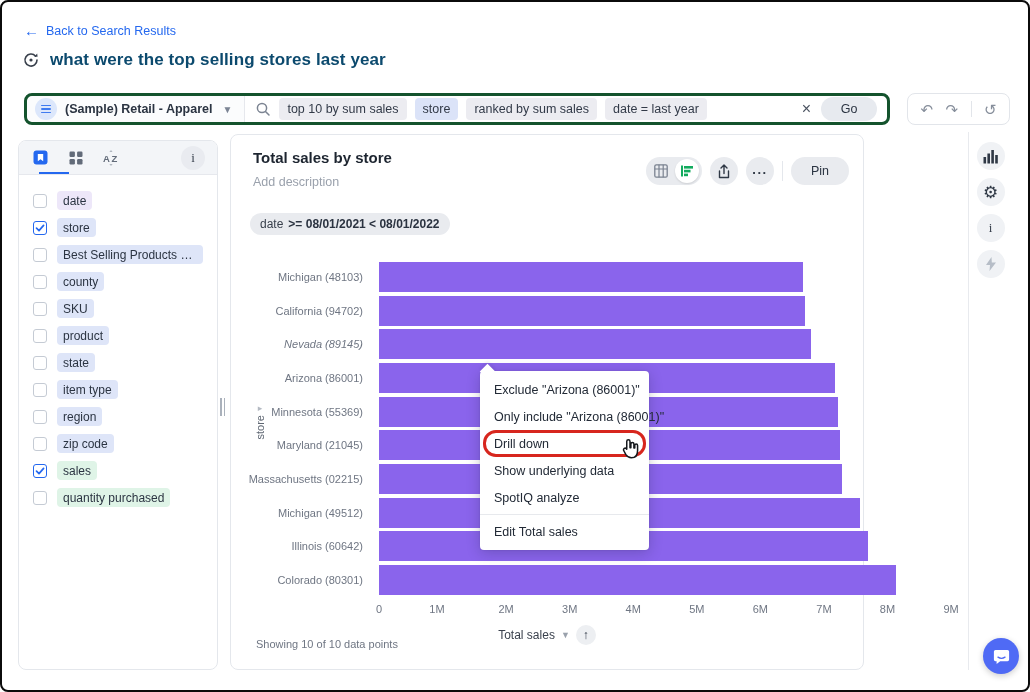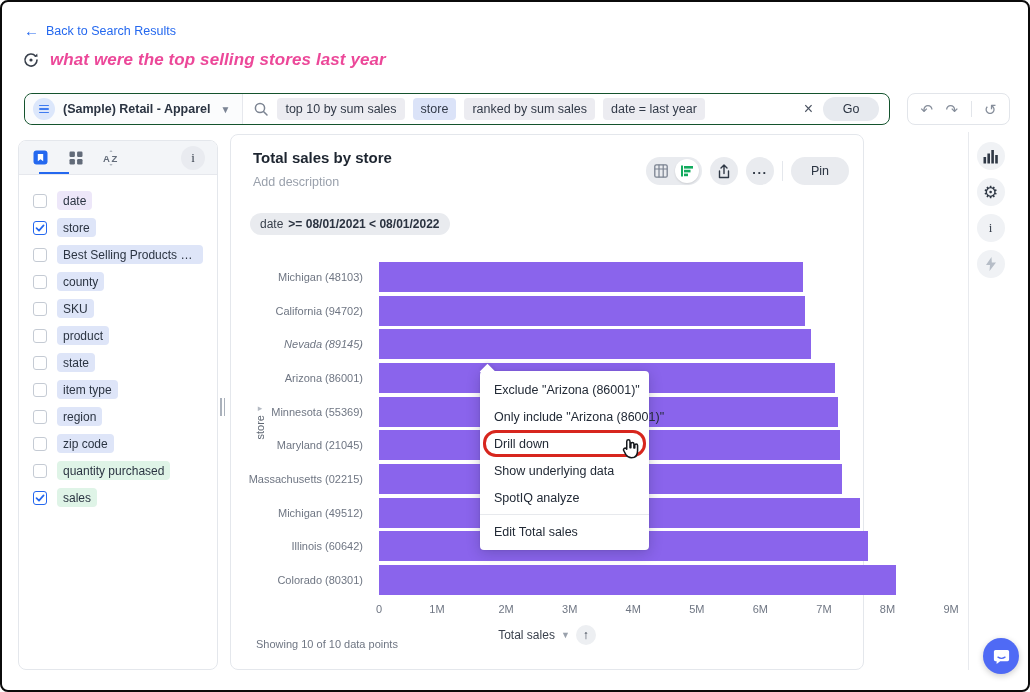--- a/index.html
+++ b/index.html
@@ -4,24 +4,24 @@
 <style>
   * { margin:0; padding:0; box-sizing:border-box; }
   html,body { width:1030px; height:692px; }
   body { font-family:"Liberation Sans", sans-serif; background:#fff; }
   .frame { position:relative; width:1030px; height:692px; border:2px solid #0b0b0b; border-radius:8px; background:#fff; overflow:hidden; }
 
   
   .back-link { position:absolute; left:22px; top:21px; display:flex; align-items:center; gap:7px; color:#2468ef; font-size:12.5px; cursor:pointer; }
   .back-arrow { font-size:15px; line-height:1; }
   .page-title-row { position:absolute; left:20px; top:48px; display:flex; align-items:center; gap:10px; }
-  .page-title { font-size:17px; font-weight:700; color:#ec4899; letter-spacing:.1px;font-style:italic; }
-
-  
-  .search-bar { position:absolute; left:22px; top:91px; width:866px; height:32px; border:1px solid #14532d; border-radius:8px; display:flex; align-items:center; background:#fff; }
+  .page-title { font-size:17px; font-weight:700; color:#0c4a6e; letter-spacing:.1px; }
+
+  
+  .search-bar { position:absolute; left:22px; top:91px; width:866px; height:32px; border:3px solid #14532d; border-radius:8px; display:flex; align-items:center; background:#fff; }
   .source-btn { display:flex; align-items:center; gap:8px; padding:0 12px 0 8px; height:100%; border-right:1px solid #e6e8ed; cursor:pointer; background:#fbfcfd; border-radius:8px 0 0 8px; }
   .source-circle { width:22px; height:22px; border-radius:50%; background:#dce7fb; display:flex; flex-direction:column; align-items:center; justify-content:center; gap:2px; }
   .source-circle i { display:block; width:10px; height:1.6px; background:#3f7bf0; border-radius:1px; }
   .source-label { font-size:12.5px; font-weight:700; color:#2b3442; }
   .chev { color:#7b8494; font-size:10px; margin-left:2px; }
   .magnifier { margin:0 8px 0 10px; flex:0 0 auto; }
   .tokens { display:flex; align-items:center; gap:8px; flex:1 1 auto; }
   .token { font-size:12.5px; color:#323a48; background:#ececf1; border-radius:4px; padding:4px 8px; white-space:nowrap; cursor:pointer; }
   .token.blue { background:#dbe3f8; }
   .clear-x { color:#4a5260; font-size:16px; line-height:1; padding:0 10px; cursor:pointer; }
@@ -212,30 +212,30 @@
         </div>
         <div class="col-row">
           <span class="checkbox"></span>
           <span class="chip blue">region</span>
         </div>
         <div class="col-row">
           <span class="checkbox"></span>
           <span class="chip blue">zip code</span>
         </div>
         <div class="col-row">
-          <span class="checkbox"></span>
-          <span class="chip green">quantity purchased</span>
-        </div>
-        <div class="col-row">
           <span class="checkbox checked">
             <svg width="10" height="10" viewBox="0 0 10 10">
               <path d="M1.5 5.2 L4 7.6 L8.6 2.4" fill="none" stroke="#2468ef" stroke-width="1.7" stroke-linecap="round" stroke-linejoin="round"></path>
             </svg>
           </span>
           <span class="chip green">sales</span>
+        </div>
+        <div class="col-row">
+          <span class="checkbox"></span>
+          <span class="chip green">quantity purchased</span>
         </div>
       </div>
   </div>
 
   <div class="resize-handle">
       <i></i>
       <i></i>
     </div>
 
   <div class="right-rail">

